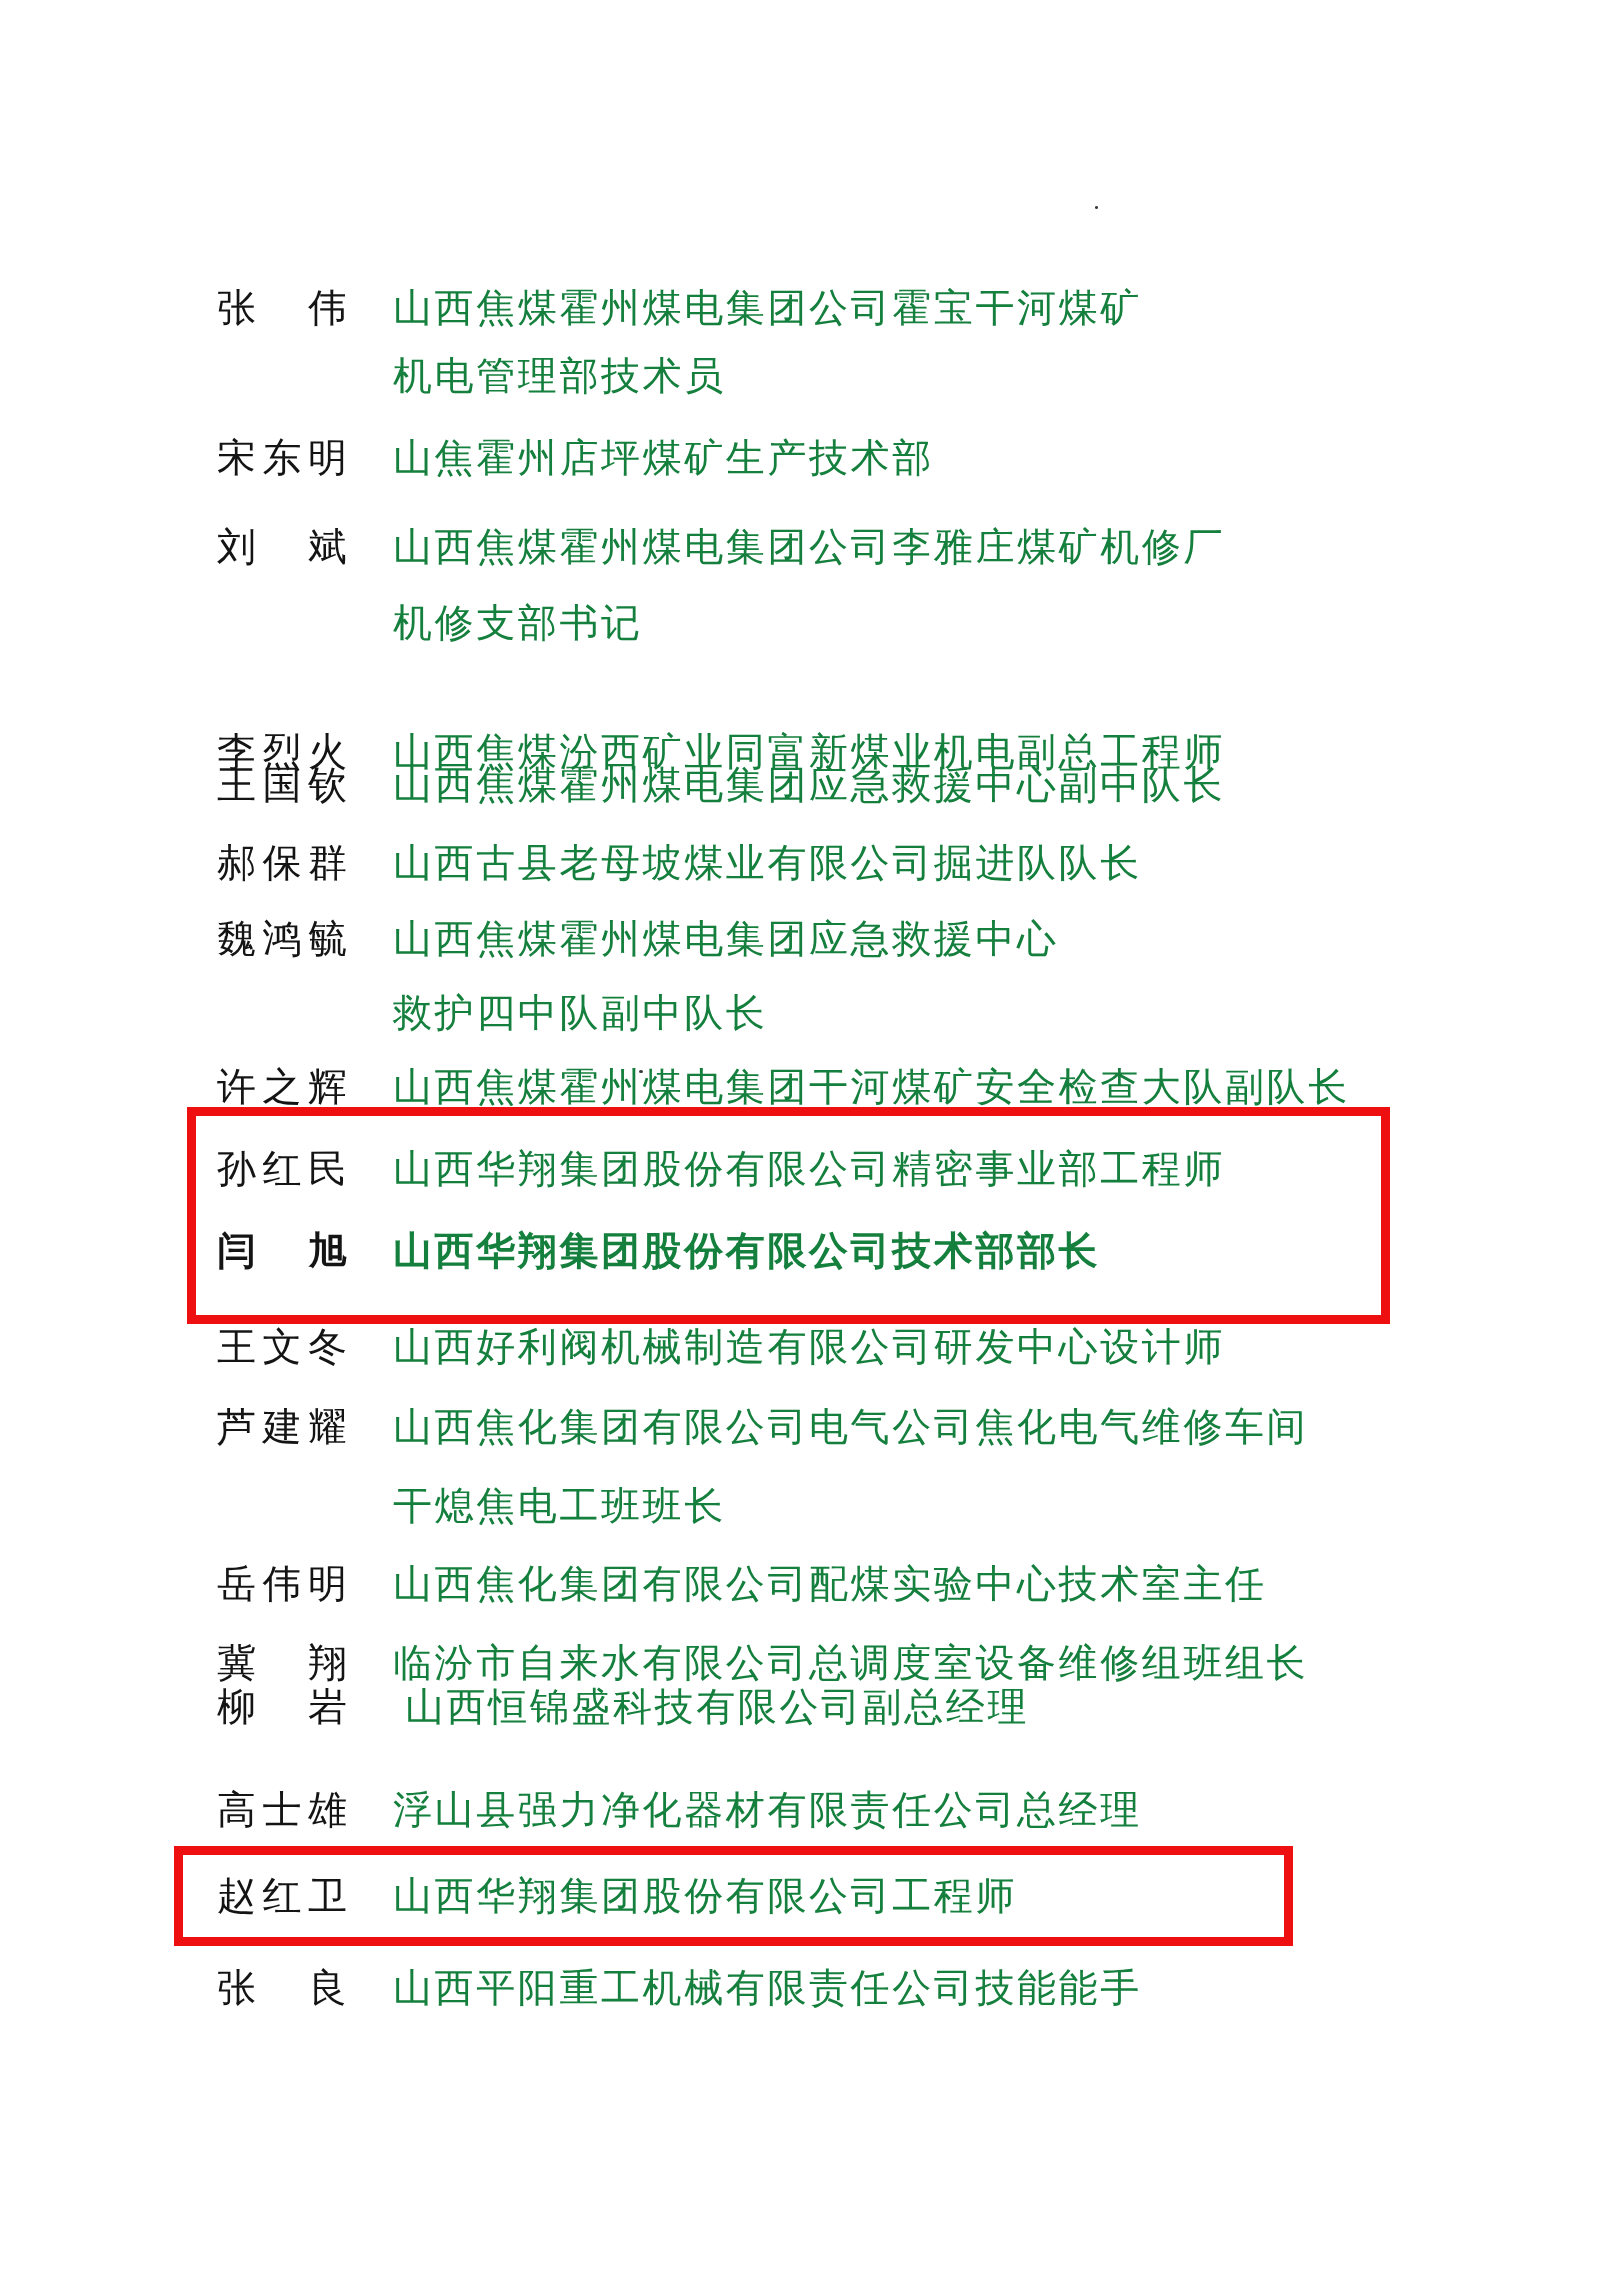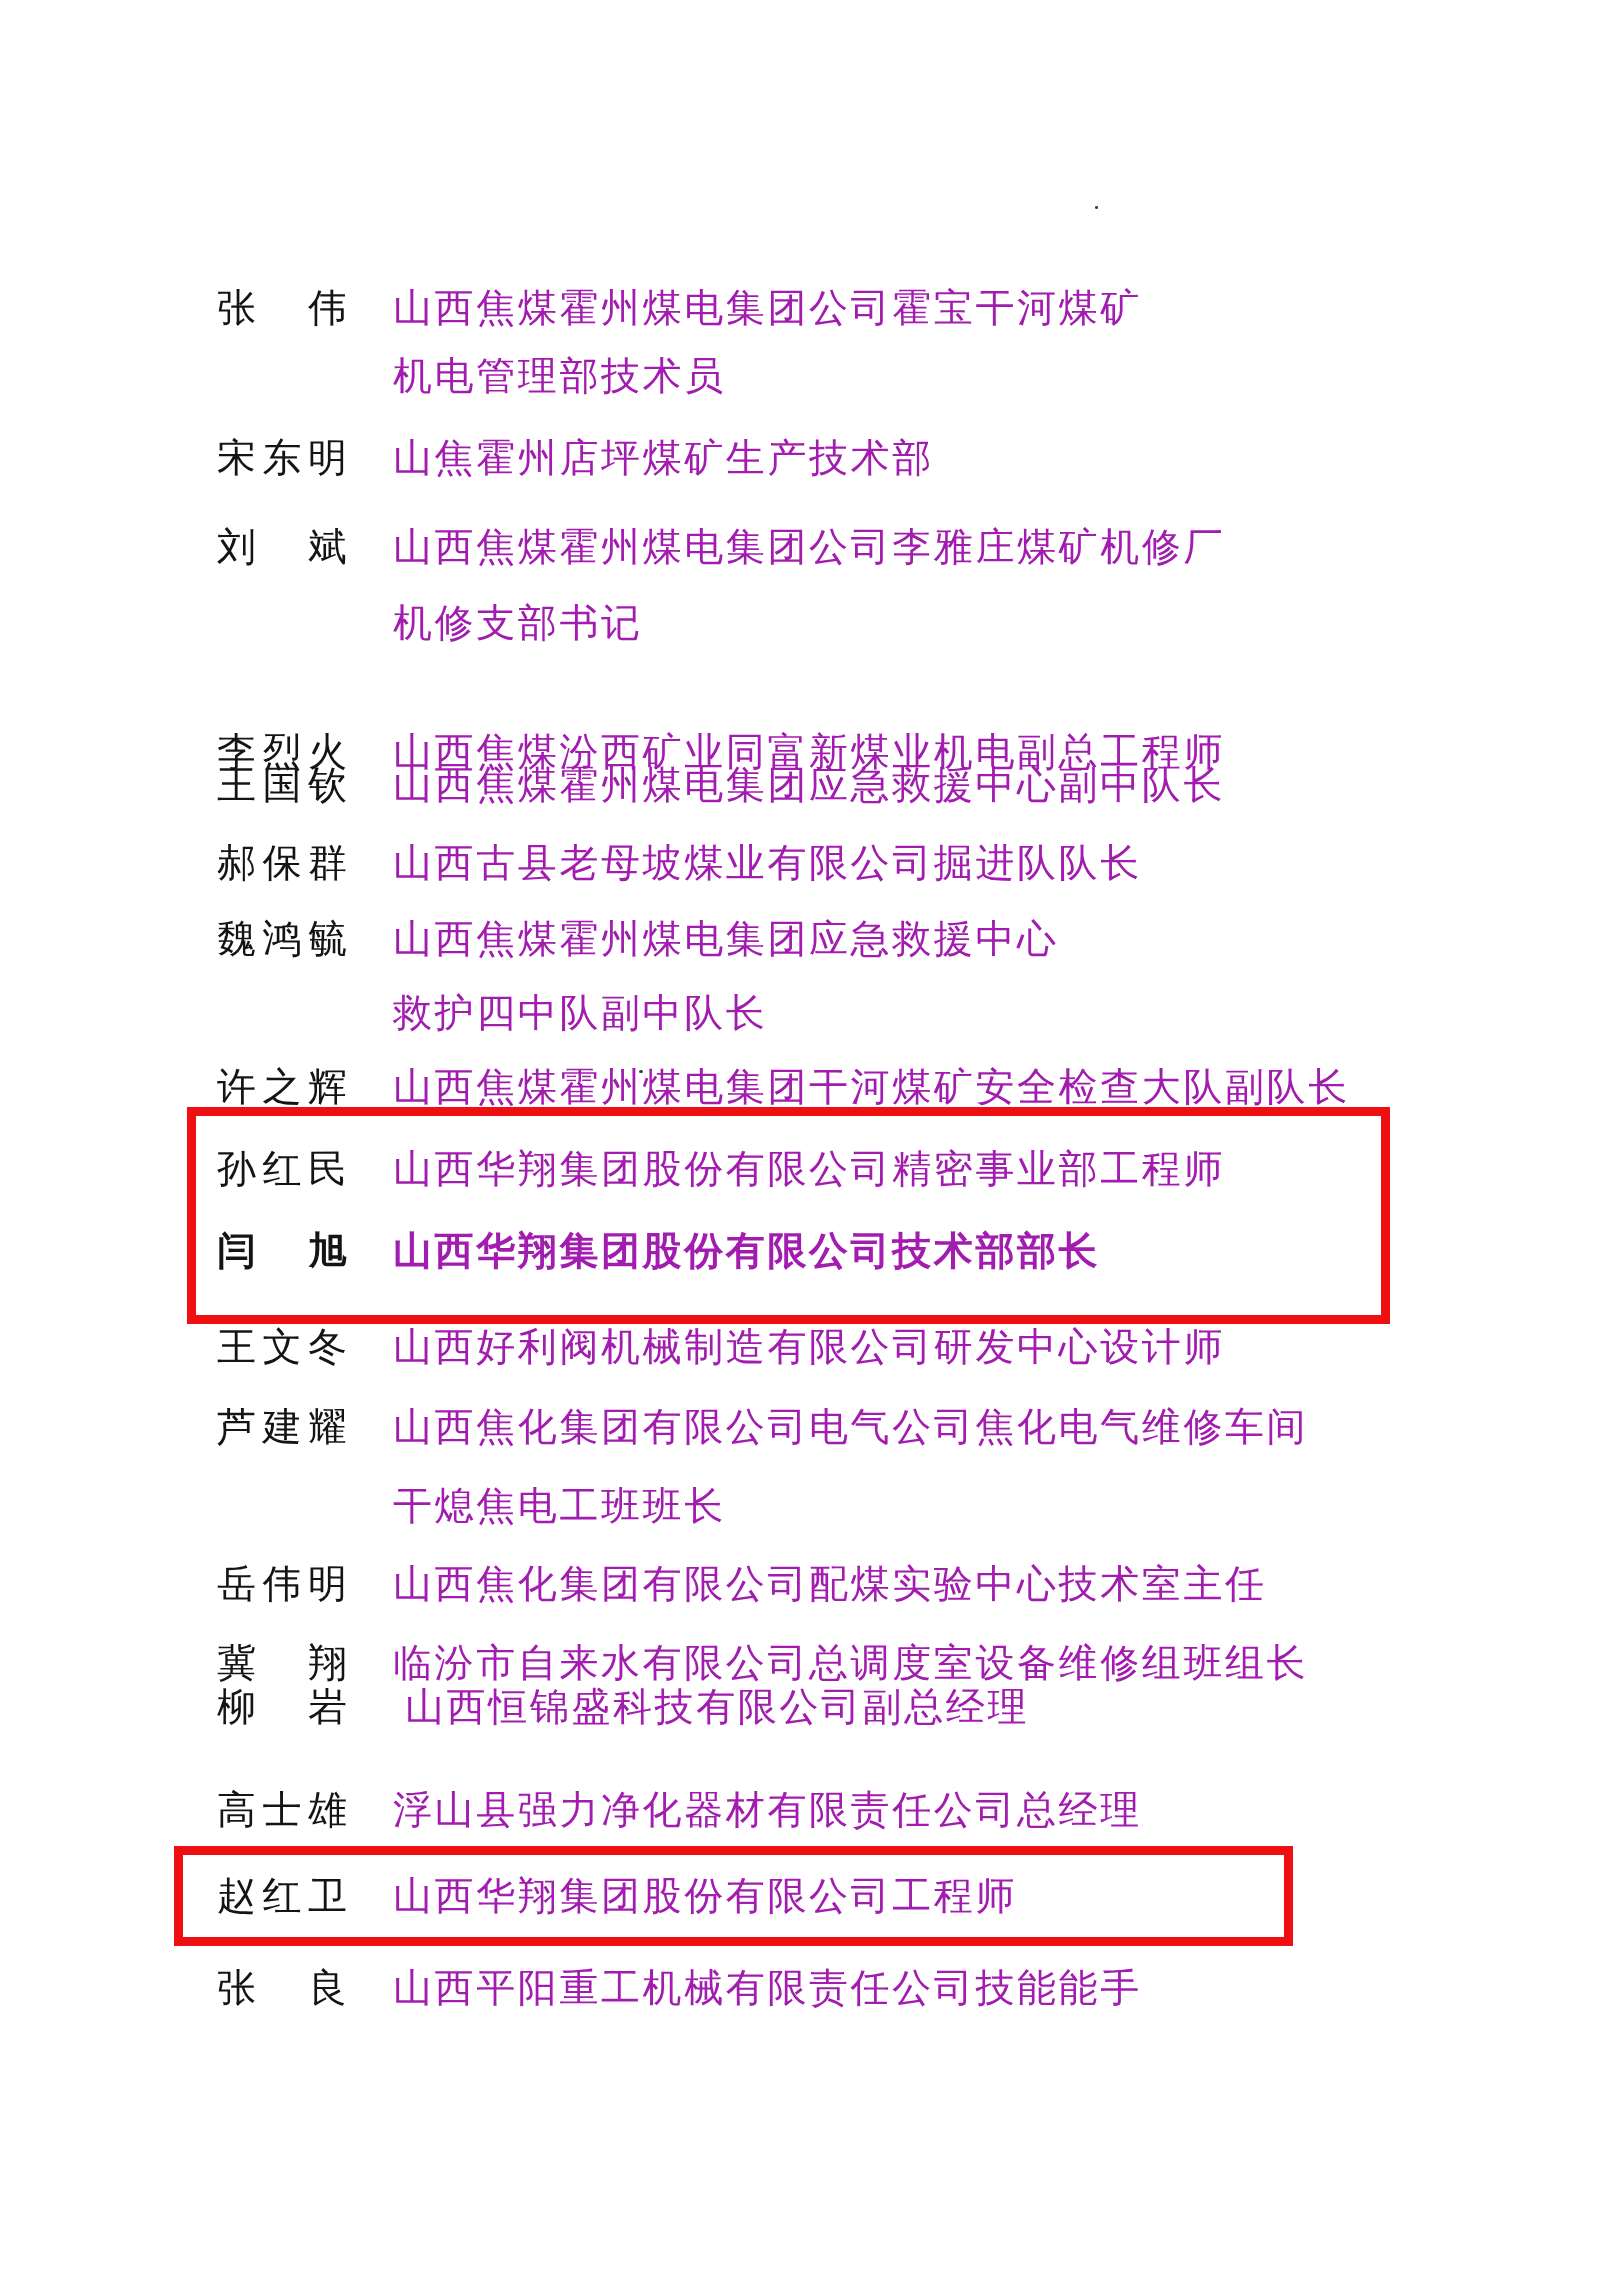--- a/index.html
+++ b/index.html
@@ -34,21 +34,21 @@
     text-align-last: justify;
     text-justify: inter-character;
     letter-spacing: 0;
     color: #141414;
   }
   .pos-cell {
     display: inline-block;
     margin-left: 46px;
     font-size: 39px;
     letter-spacing: 2.6px;
-    color: #a21caf;
+    color: #15803d;
   }
   .hl-box {
     position: absolute;
     box-sizing: border-box;
     border: 9.8px solid #ee1010;
     background: transparent;
   }
   .hl-box-1 {
     left: 187px;
     top: 1107px;

